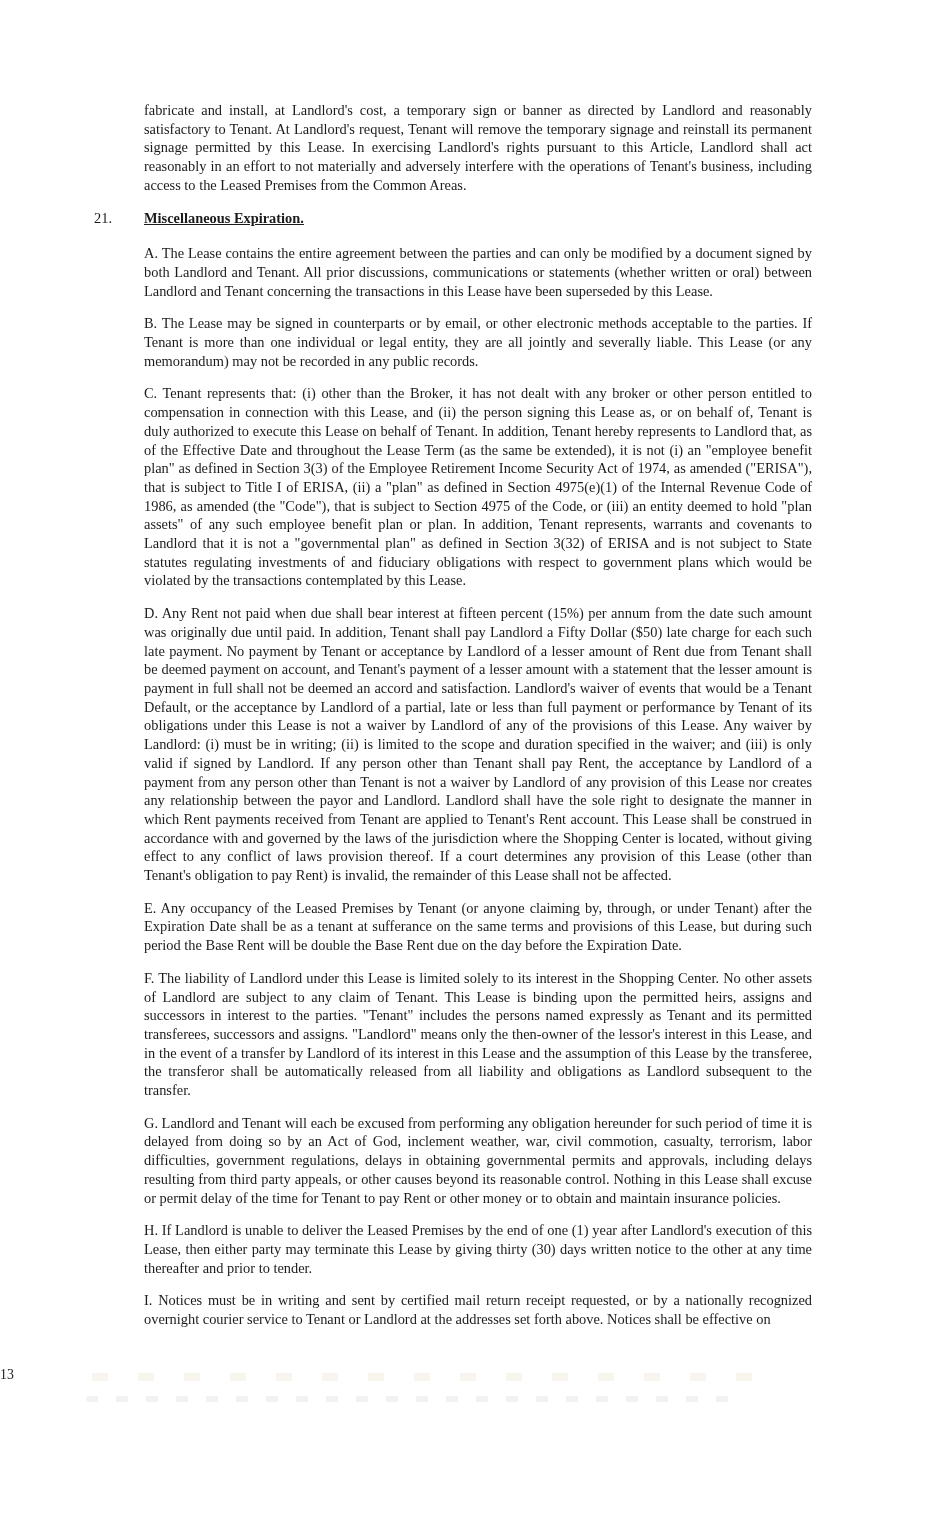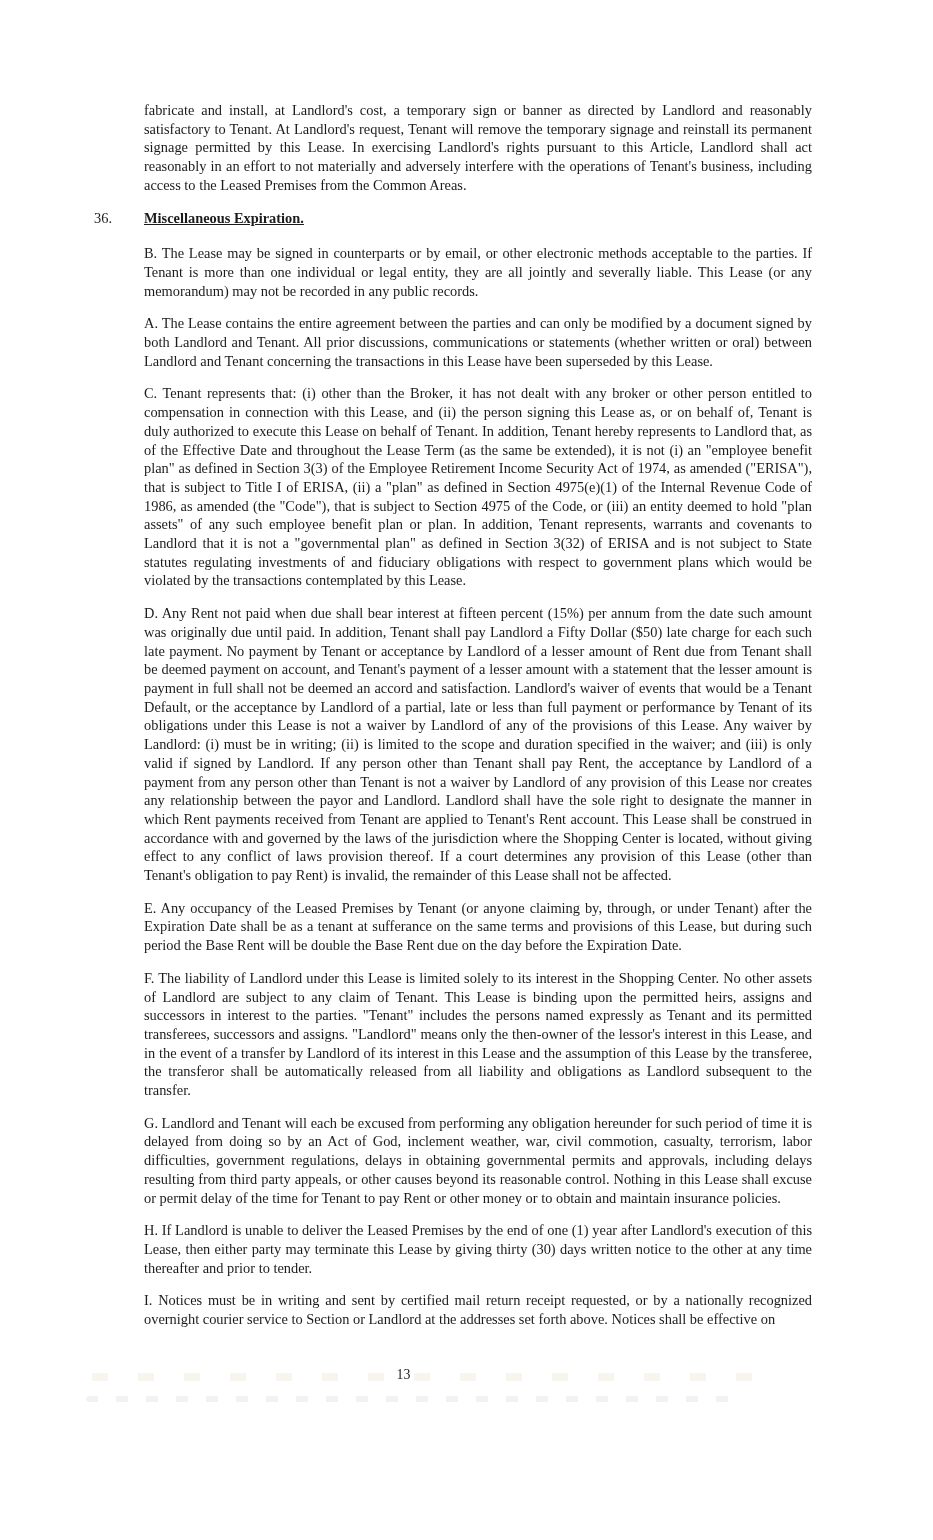--- a/index.html
+++ b/index.html
@@ -41,21 +41,21 @@
   }
   .section-title {
     font-weight: bold;
     text-decoration: underline;
   }
   .footer {
     position: absolute;
     top: 1366px;
     left: 0;
     width: 807px;
-    text-align: center;
+    text-align: left;
     font-size: 13.8px;
     line-height: 18px;
   }
   
   .scan-artifact-top {
     position: absolute;
     top: 1373px;
     left: 92px;
     width: 670px;
     height: 8px;
@@ -84,41 +84,41 @@
 </head>
 <body>
 
 <div class="page">
 
   <div class="content">
 
     <p class="para">fabricate and install, at Landlord's cost, a temporary sign or banner as directed by Landlord and reasonably satisfactory to Tenant. At Landlord's request, Tenant will remove the temporary signage and reinstall its permanent signage permitted by this Lease. In exercising Landlord's rights pursuant to this Article, Landlord shall act reasonably in an effort to not materially and adversely interfere with the operations of Tenant's business, including access to the Leased Premises from the Common Areas.</p>
 
     <div class="section-heading">
-      <span class="section-number">36.</span>
+      <span class="section-number">21.</span>
       <span class="section-title">Miscellaneous Expiration.</span>
     </div>
 
+    <p class="para">A. The Lease contains the entire agreement between the parties and can only be modified by a document signed by both Landlord and Tenant. All prior discussions, communications or statements (whether written or oral) between Landlord and Tenant concerning the transactions in this Lease have been superseded by this Lease.</p>
+
     <p class="para">B. The Lease may be signed in counterparts or by email, or other electronic methods acceptable to the parties. If Tenant is more than one individual or legal entity, they are all jointly and severally liable. This Lease (or any memorandum) may not be recorded in any public records.</p>
-
-    <p class="para">A. The Lease contains the entire agreement between the parties and can only be modified by a document signed by both Landlord and Tenant. All prior discussions, communications or statements (whether written or oral) between Landlord and Tenant concerning the transactions in this Lease have been superseded by this Lease.</p>
 
     <p class="para">C. Tenant represents that: (i) other than the Broker, it has not dealt with any broker or other person entitled to compensation in connection with this Lease, and (ii) the person signing this Lease as, or on behalf of, Tenant is duly authorized to execute this Lease on behalf of Tenant. In addition, Tenant hereby represents to Landlord that, as of the Effective Date and throughout the Lease Term (as the same be extended), it is not (i) an "employee benefit plan" as defined in Section 3(3) of the Employee Retirement Income Security Act of 1974, as amended ("ERISA"), that is subject to Title I of ERISA, (ii) a "plan" as defined in Section 4975(e)(1) of the Internal Revenue Code of 1986, as amended (the "Code"), that is subject to Section 4975 of the Code, or (iii) an entity deemed to hold "plan assets" of any such employee benefit plan or plan. In addition, Tenant represents, warrants and covenants to Landlord that it is not a "governmental plan" as defined in Section 3(32) of ERISA and is not subject to State statutes regulating investments of and fiduciary obligations with respect to government plans which would be violated by the transactions contemplated by this Lease.</p>
 
     <p class="para">D. Any Rent not paid when due shall bear interest at fifteen percent (15%) per annum from the date such amount was originally due until paid. In addition, Tenant shall pay Landlord a Fifty Dollar ($50) late charge for each such late payment. No payment by Tenant or acceptance by Landlord of a lesser amount of Rent due from Tenant shall be deemed payment on account, and Tenant's payment of a lesser amount with a statement that the lesser amount is payment in full shall not be deemed an accord and satisfaction. Landlord's waiver of events that would be a Tenant Default, or the acceptance by Landlord of a partial, late or less than full payment or performance by Tenant of its obligations under this Lease is not a waiver by Landlord of any of the provisions of this Lease. Any waiver by Landlord: (i) must be in writing; (ii) is limited to the scope and duration specified in the waiver; and (iii) is only valid if signed by Landlord. If any person other than Tenant shall pay Rent, the acceptance by Landlord of a payment from any person other than Tenant is not a waiver by Landlord of any provision of this Lease nor creates any relationship between the payor and Landlord. Landlord shall have the sole right to designate the manner in which Rent payments received from Tenant are applied to Tenant's Rent account. This Lease shall be construed in accordance with and governed by the laws of the jurisdiction where the Shopping Center is located, without giving effect to any conflict of laws provision thereof. If a court determines any provision of this Lease (other than Tenant's obligation to pay Rent) is invalid, the remainder of this Lease shall not be affected.</p>
 
     <p class="para">E. Any occupancy of the Leased Premises by Tenant (or anyone claiming by, through, or under Tenant) after the Expiration Date shall be as a tenant at sufferance on the same terms and provisions of this Lease, but during such period the Base Rent will be double the Base Rent due on the day before the Expiration Date.</p>
 
     <p class="para">F. The liability of Landlord under this Lease is limited solely to its interest in the Shopping Center. No other assets of Landlord are subject to any claim of Tenant. This Lease is binding upon the permitted heirs, assigns and successors in interest to the parties. "Tenant" includes the persons named expressly as Tenant and its permitted transferees, successors and assigns. "Landlord" means only the then-owner of the lessor's interest in this Lease, and in the event of a transfer by Landlord of its interest in this Lease and the assumption of this Lease by the transferee, the transferor shall be automatically released from all liability and obligations as Landlord subsequent to the transfer.</p>
 
     <p class="para">G. Landlord and Tenant will each be excused from performing any obligation hereunder for such period of time it is delayed from doing so by an Act of God, inclement weather, war, civil commotion, casualty, terrorism, labor difficulties, government regulations, delays in obtaining governmental permits and approvals, including delays resulting from third party appeals, or other causes beyond its reasonable control. Nothing in this Lease shall excuse or permit delay of the time for Tenant to pay Rent or other money or to obtain and maintain insurance policies.</p>
 
     <p class="para">H. If Landlord is unable to deliver the Leased Premises by the end of one (1) year after Landlord's execution of this Lease, then either party may terminate this Lease by giving thirty (30) days written notice to the other at any time thereafter and prior to tender.</p>
 
-    <p class="para">I. Notices must be in writing and sent by certified mail return receipt requested, or by a nationally recognized overnight courier service to Section or Landlord at the addresses set forth above. Notices shall be effective on</p>
+    <p class="para">I. Notices must be in writing and sent by certified mail return receipt requested, or by a nationally recognized overnight courier service to Tenant or Landlord at the addresses set forth above. Notices shall be effective on</p>
 
   </div>
 
   <div class="scan-artifact-top"></div>
 
   <div class="footer">
     <span>13</span>
   </div>
 
   <div class="scan-artifact-bottom"></div>

